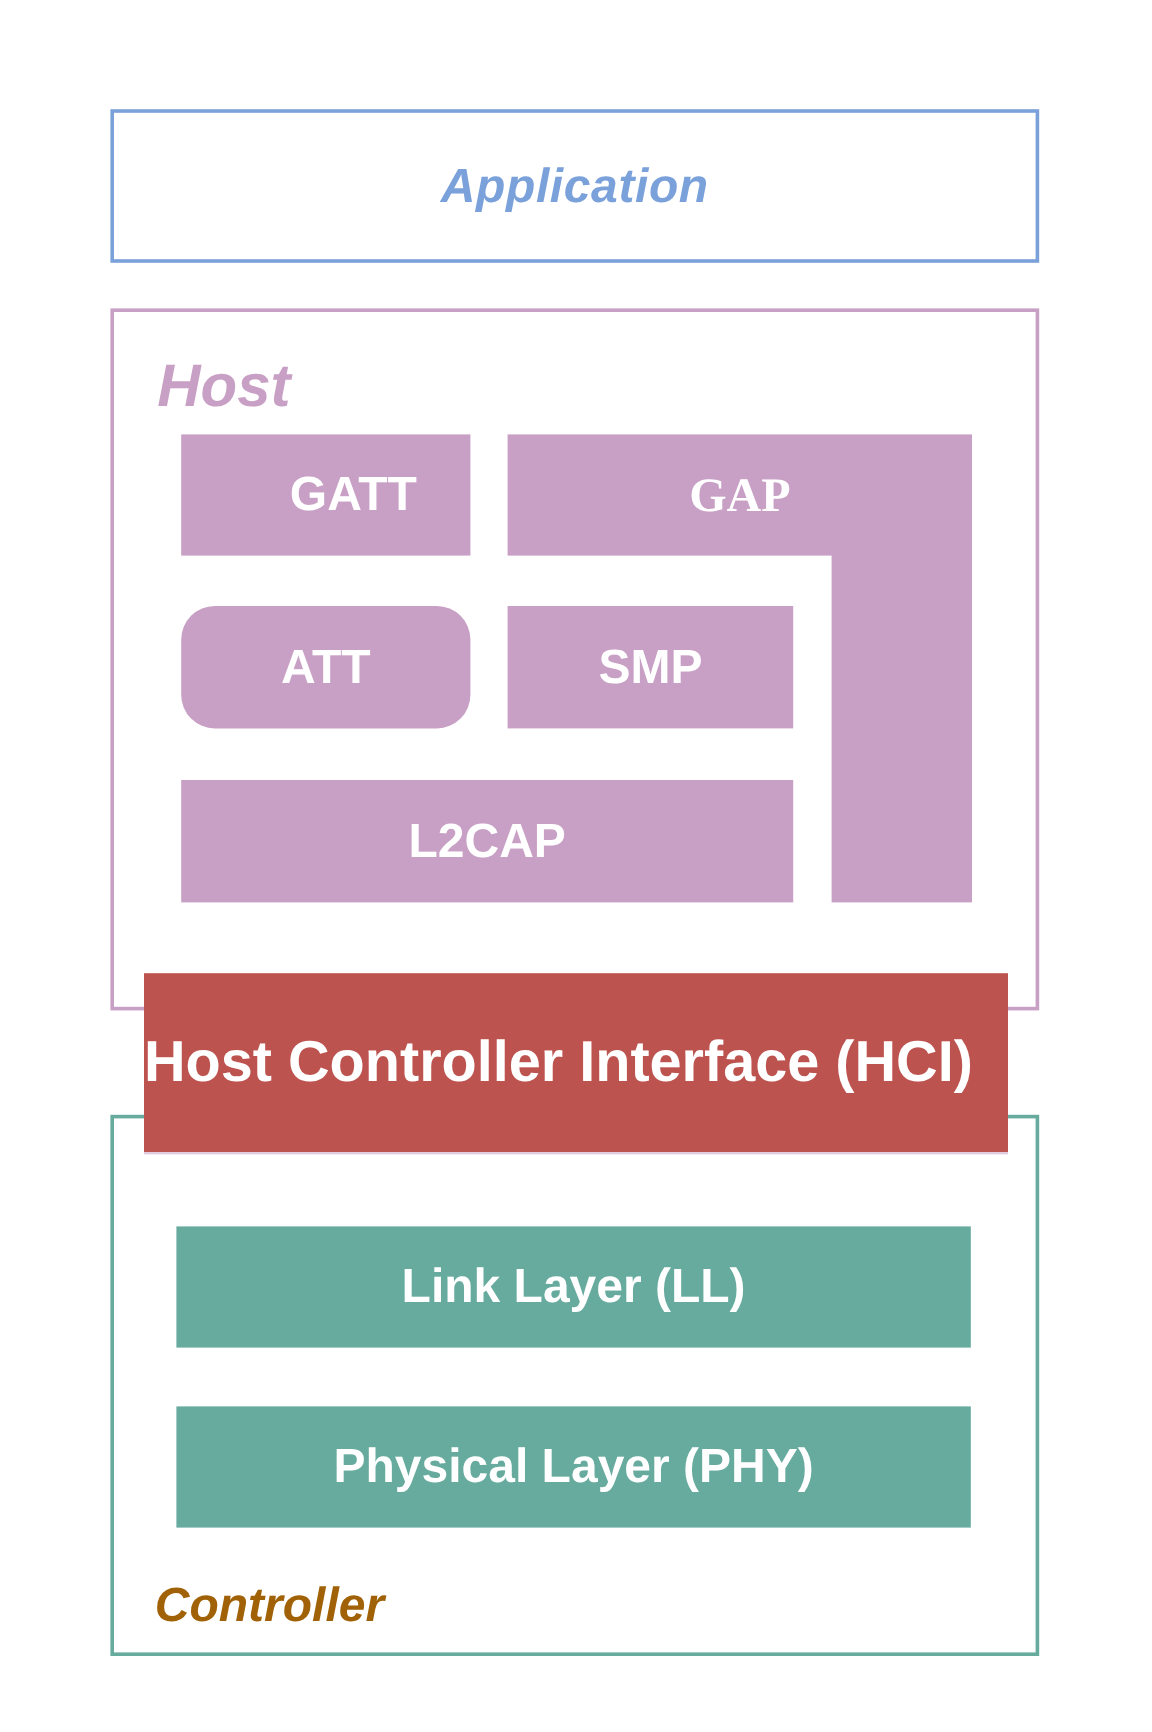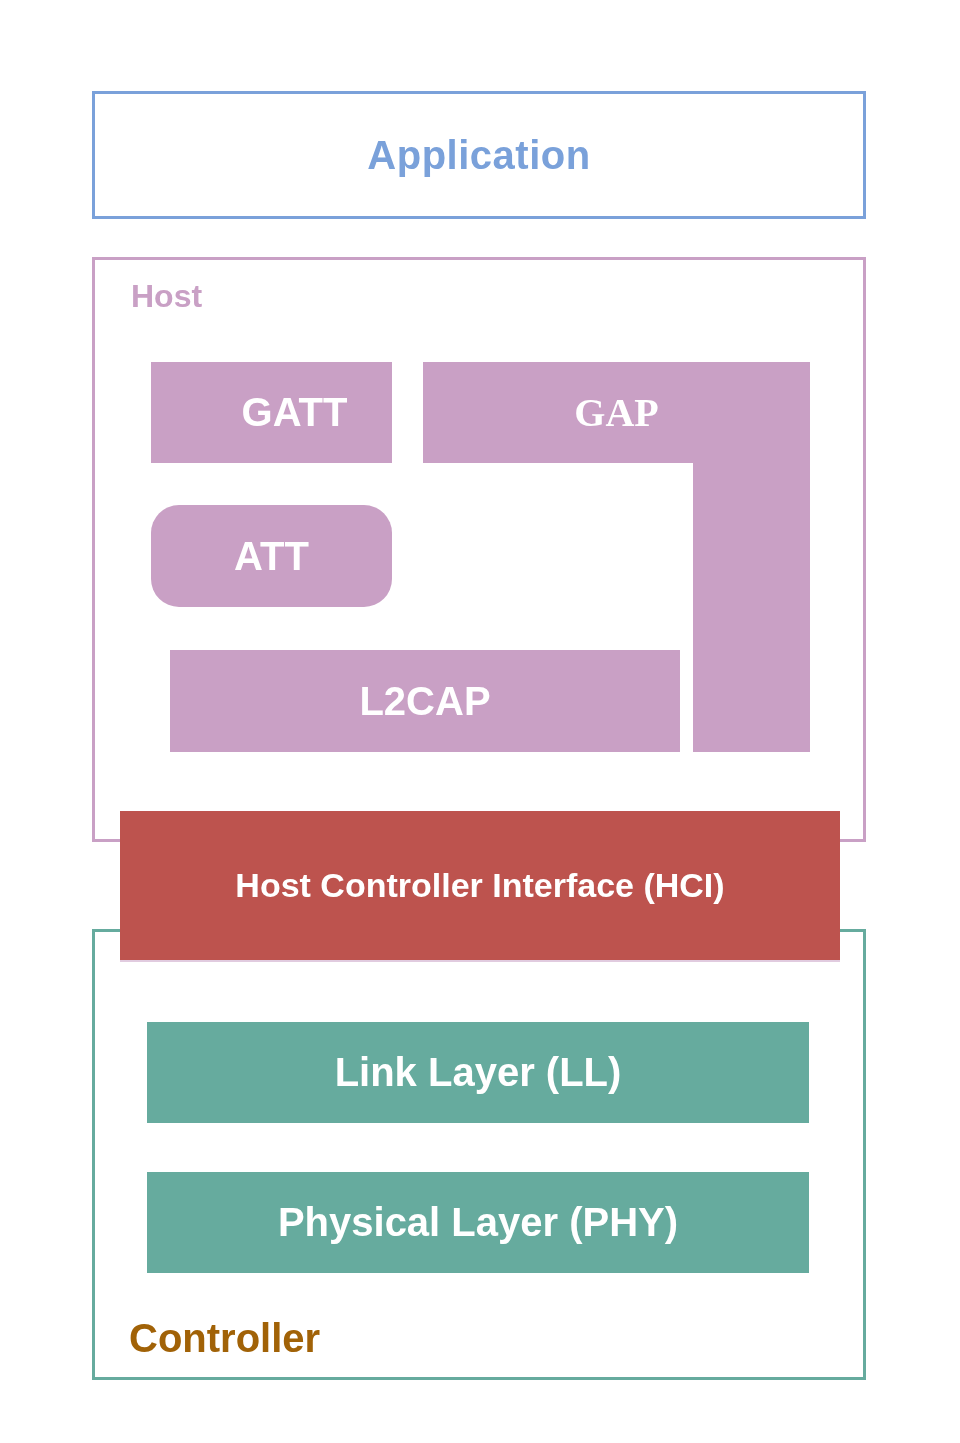--- a/index.html
+++ b/index.html
@@ -12,35 +12,35 @@
     width: 960px;
     height: 1443px;
     background: #ffffff;
     font-family: "Liberation Sans", sans-serif;
     font-weight: bold;
     overflow: hidden;
   }
   .abs { position: absolute; box-sizing: border-box; }
 
   
-  .outline-box { background: #ffffff; }
+  .outline-box { background: #ffffff; font-style: italic; }
   .app-box {
     left: 92px; top: 91px; width: 774px; height: 128px;
     border: 3px solid #7aa1da;
     display: flex; align-items: center; justify-content: center;
   }
   .app-label { color: #7aa1da; font-size: 40px; letter-spacing: 0.5px; }
 
   .host-box {
     left: 92px; top: 257px; width: 774px; height: 585px;
     border: 3px solid #c9a0c5;
   }
   .host-label {
-    position: absolute; left: 36px; top: 18px;
-    color: #c9a0c5; font-size: 32px;
+    position: absolute; left: 36px; top: 32px;
+    color: #c9a0c5; font-size: 50px;
   }
 
   .controller-box {
     left: 92px; top: 929px; width: 774px; height: 451px;
     border: 3px solid #66ab9e;
   }
   .controller-label {
     position: absolute; left: 34px; bottom: 16px;
     color: #a16207; font-size: 40px;
   }
@@ -52,27 +52,27 @@
     z-index: 2;
   }
   .mauve { background: #c9a0c5; }
   .teal  { background: #66ab9e; }
 
   .gatt    { left: 151px; top: 362px;  width: 241px; height: 101px; padding-left: 46px; }
   .gap     { left: 423px; top: 362px;  width: 387px; height: 101px; font-family: Liberation Serif, serif; }
   .gap-arm { left: 693px; top: 462px;  width: 117px; height: 290px; }
   .att     { left: 151px; top: 505px;  width: 241px; height: 102px; border-radius: 28px; }
   .smp     { left: 423px; top: 505px;  width: 238px; height: 102px; }
-  .l2cap   { left: 151px; top: 650px;  width: 510px; height: 102px; margin-left: 19px; }
+  .l2cap   { left: 151px; top: 650px;  width: 510px; height: 102px; }
 
   .hci {
     left: 120px; top: 811px; width: 720px; height: 149px;
     background: #bd534e;
-    color: #ffffff; font-size: 34px;
-    display: flex; align-items: center; justify-content: center;
+    color: #ffffff; font-size: 48px;
+    display: flex; align-items: center; 
     z-index: 3;
     box-shadow: 0 2px 0 rgba(201, 160, 197, 0.55);
   }
 
   .ll  { left: 147px; top: 1022px; width: 662px; height: 101px; }
   .phy { left: 147px; top: 1172px; width: 662px; height: 101px; }
 </style>
 </head>
 <body>
 
@@ -92,20 +92,23 @@
 
   <div class="abs block mauve gap">
     <span>GAP</span>
   </div>
   <div class="abs block mauve gap-arm"></div>
 
   <div class="abs block mauve att">
     <span>ATT</span>
   </div>
 
+  <div class="abs block mauve smp">
+    <span>SMP</span>
+  </div>
 
   <div class="abs block mauve l2cap">
     <span>L2CAP</span>
   </div>
 
   <div class="abs outline-box controller-box">
     <span class="controller-label">Controller</span>
   </div>
 
   <div class="abs hci">

